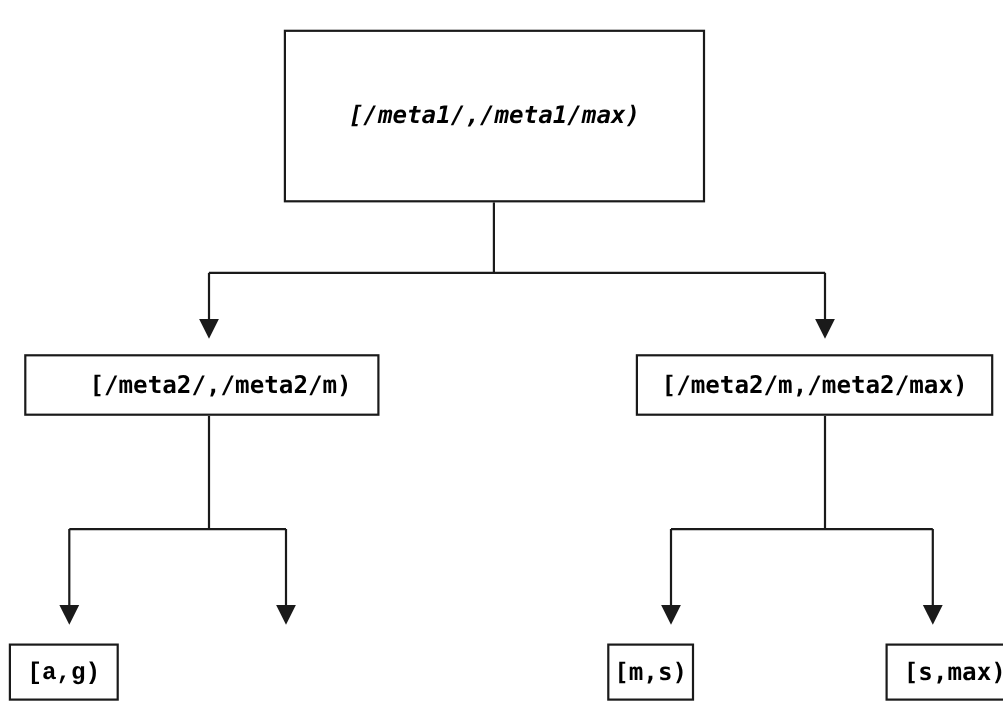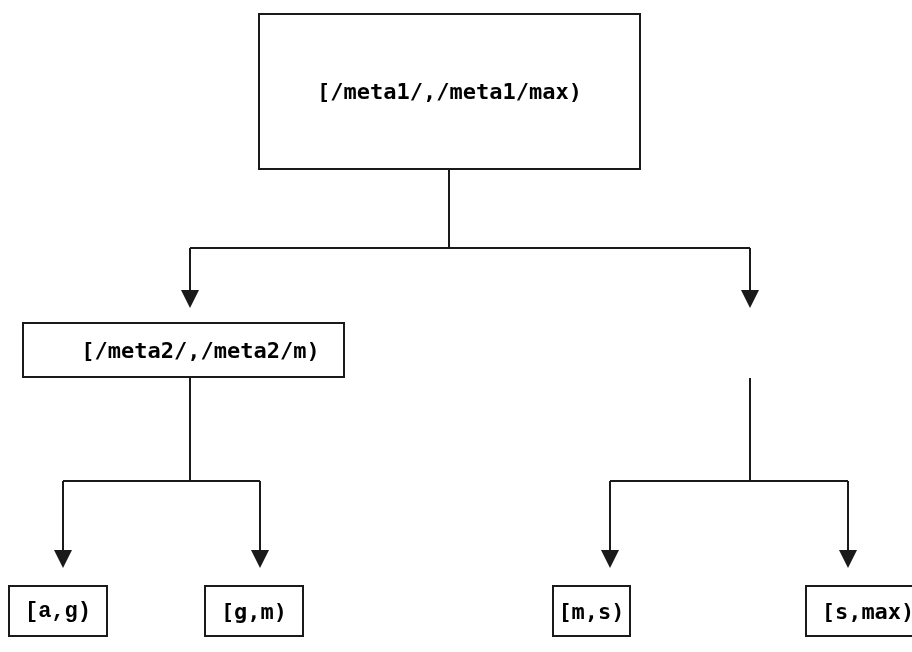--- a/index.html
+++ b/index.html
@@ -40,21 +40,21 @@
     background: var(--bg-color);
     display: flex;
     align-items: center;
     justify-content: center;
     font-family: "DejaVu Sans Mono", "Liberation Mono", monospace;
     font-size: 22px;
     font-weight: bold;
     color: var(--text-color);
     white-space: nowrap;
   }
-  .node-root   { left: 258px; top: 13px;  width: 383px; height: 157px; }
+  .node-root   { left: 258px; top: 27px;  width: 383px; height: 157px; font-style: italic; }
   .node-m2l    { left: 22px;  top: 322px; width: 323px; height: 56px; padding-left: 34px; }
   .node-m2r    { left: 578px; top: 322px; width: 325px; height: 56px; }
   .node-ag     { left: 8px;   top: 585px; width: 100px; height: 52px; font-family: Liberation Mono, monospace; }
   .node-gm     { left: 204px; top: 585px; width: 100px; height: 52px; }
   .node-ms     { left: 552px; top: 585px; width: 79px; height: 52px; }
   .node-smax   { left: 777px; top: 585px; width: 126px; height: 52px; margin-left: 28px; }
 </style>
 </head>
 <body>
 
@@ -85,28 +85,28 @@
   </svg>
 
   <div class="node node-root">
     <span>[/meta1/,/meta1/max)</span>
   </div>
 
   <div class="node node-m2l">
     <span>[/meta2/,/meta2/m)</span>
   </div>
 
+  <div class="node node-m2r">
+    <span>[/meta2/m,/meta2/max)</span>
+  </div>
 
   <div class="node node-ag">
     <span>[a,g)</span>
   </div>
 
-  <div class="node node-gm">
-    <span>[g,m)</span>
-  </div>
 
   <div class="node node-ms">
     <span>[m,s)</span>
   </div>
 
   <div class="node node-smax">
     <span>[s,max)</span>
   </div>
 
 </div>

